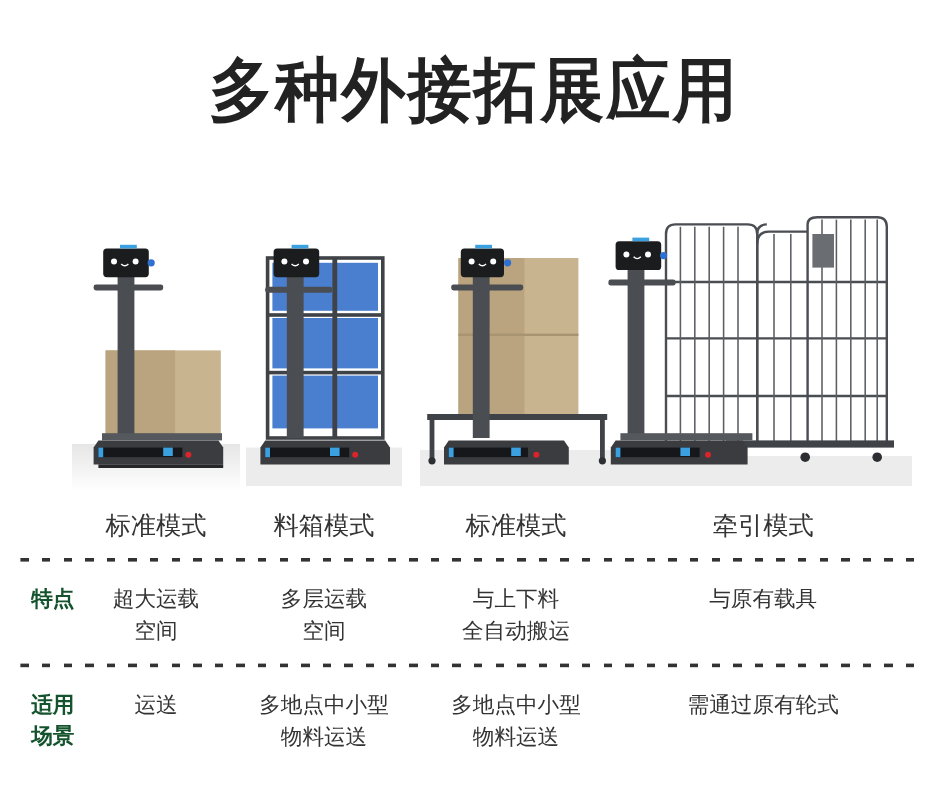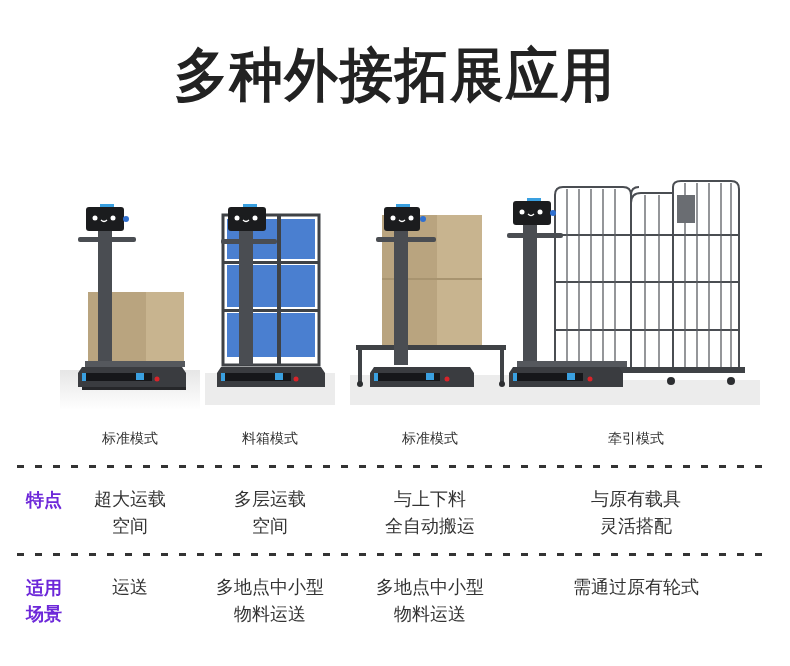--- a/index.html
+++ b/index.html
@@ -2,23 +2,23 @@
 <html><head>
 <meta charset="utf-8">
 <style>
   html, body { margin: 0; padding: 0; background: #ffffff; }
   body { width: 790px; height: 666px; position: relative; overflow: hidden;
          font-family: "DejaVu Sans", "Liberation Sans", sans-serif; color: #333333; }
   .title { position: absolute; left: 0; top: 40px; width: 790px; text-align: center;
            font-size: 58px; font-weight: bold; color: #222222; letter-spacing: 2px; line-height: 70px;
            transform: scaleX(0.92); }
   .robot { position: absolute; }
-  .label { position: absolute; font-size: 14px; color: #333333; text-align: center; line-height: 24px; white-space: nowrap; }
-  .rowhead { position: absolute; font-size: 18px; font-weight: bold; color: #6d28d9; line-height: 26px; text-align: left; }
-  .cell { position: absolute; font-size: 18px; color: #333333; line-height: 27px; text-align: center; white-space: nowrap; font-family: Liberation Serif, serif; }
+  .label { position: absolute; font-size: 21px; color: #333333; text-align: center; line-height: 24px; white-space: nowrap; }
+  .rowhead { position: absolute; font-size: 18px; font-weight: bold; color: #14532d; line-height: 26px; text-align: left; }
+  .cell { position: absolute; font-size: 18px; color: #333333; line-height: 27px; text-align: center; white-space: nowrap; }
   .dash { position: absolute; left: 17px; width: 756px; height: 3px;
           background: repeating-linear-gradient(to right, #333333 0 7px, transparent 7px 18px); }
 </style>
 </head>
 <body>
 
 <div class="title">多种外接拓展应用</div>
 
 <svg class="robot" style="left:60px;top:195px" width="140" height="215" viewBox="0 0 140 215">
   <defs>
@@ -155,21 +155,20 @@
 <div class="cell" style="left:210px;top:486px;width:120px">
   <div>多层运载</div>
   <div>空间</div>
 </div>
 <div class="cell" style="left:370px;top:486px;width:120px">
   <div>与上下料</div>
   <div>全自动搬运</div>
 </div>
 <div class="cell" style="left:576px;top:486px;width:120px">
   <div>与原有载具</div>
-  <div>灵活搭配</div>
 </div>
 
 <div class="dash" style="top:553px"></div>
 
 <div class="rowhead" style="left:26px;top:575px">
   <div>适用</div>
   <div>场景</div>
 </div>
 <div class="cell" style="left:70px;top:574px;width:120px">
   <div>运送</div>

